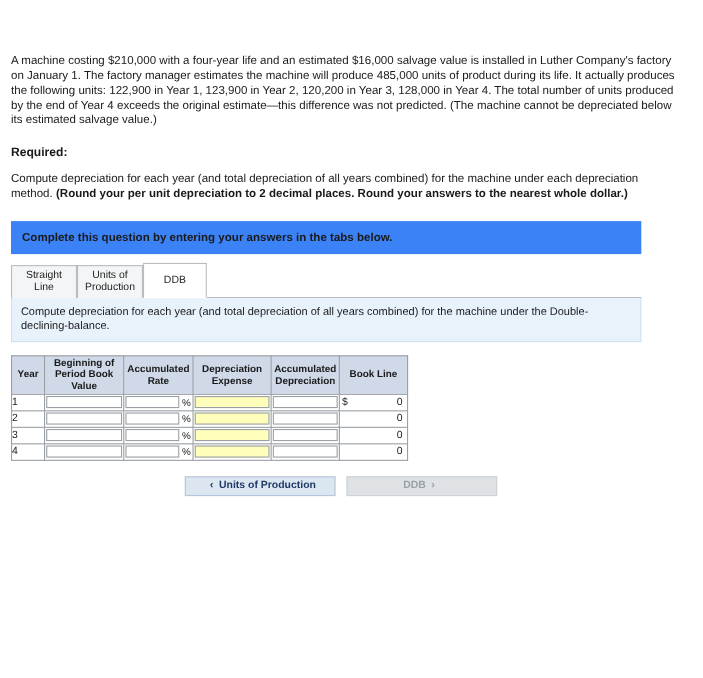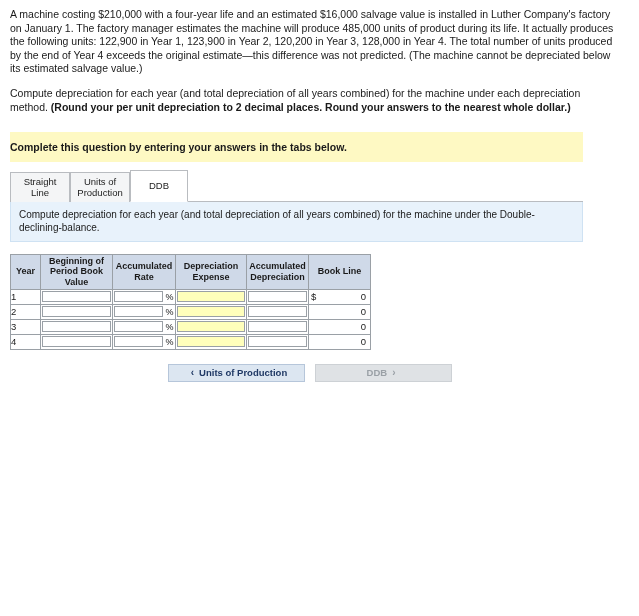--- a/index.html
+++ b/index.html
@@ -13,20 +13,21 @@
     font-family: "Liberation Sans", sans-serif;
     font-size: 11px;
     color: #1a1a1a;
     position: relative;
     overflow: hidden;
   }
   .page {
     padding: 8px 10px 0 10px;
     box-sizing: border-box;
     width: 583px;
+    margin-top: 41px;
   }
   .problem {
     font-size: 10.5px;
     line-height: 13.5px;
     color: #1a1a1a;
     width: 608px;
   }
   .required {
     font-weight: bold;
     font-size: 11px;
@@ -35,26 +36,26 @@
   .compute {
     font-size: 10.5px;
     line-height: 14px;
     margin-top: 10px;
     width: 608px;
   }
   .compute b { font-weight: bold; }
 
   .instruction-bar {
     margin-top: 18px;
-    background: #fef9c3;
+    background: #3b82f6;
     width: 573px;
     height: 30px;
     display: flex;
     align-items: center;
-    padding-left: 0;
+    padding-left: 10px;
     box-sizing: border-box;
     font-weight: bold;
     font-size: 10.5px;
     color: #1a1a1a;
   }
 
   .tabs {
     margin-top: 8px;
     display: flex;
     align-items: flex-end;
@@ -194,20 +195,21 @@
   }
   .nav-btn .chev { font-size: 10px; padding: 0 5px; }
 </style>
 </head>
 <body>
 
 <div class="page">
 
   <div class="problem">A machine costing $210,000 with a four-year life and an estimated $16,000 salvage value is installed in Luther Company's factory on January 1. The factory manager estimates the machine will produce 485,000 units of product during its life. It actually produces the following units: 122,900 in Year 1, 123,900 in Year 2, 120,200 in Year 3, 128,000 in Year 4. The total number of units produced by the end of Year 4 exceeds the original estimate—this difference was not predicted. (The machine cannot be depreciated below its estimated salvage value.)</div>
 
+  <div class="required">Required:</div>
 
   <div class="compute">
     <span>Compute depreciation for each year (and total depreciation of all years combined) for the machine under each depreciation method. </span><b>(Round your per unit depreciation to 2 decimal places. Round your answers to the nearest whole dollar.)</b>
   </div>
 
   <div class="instruction-bar">
     <span>Complete this question by entering your answers in the tabs below.</span>
   </div>
 
   <div class="tabs">

